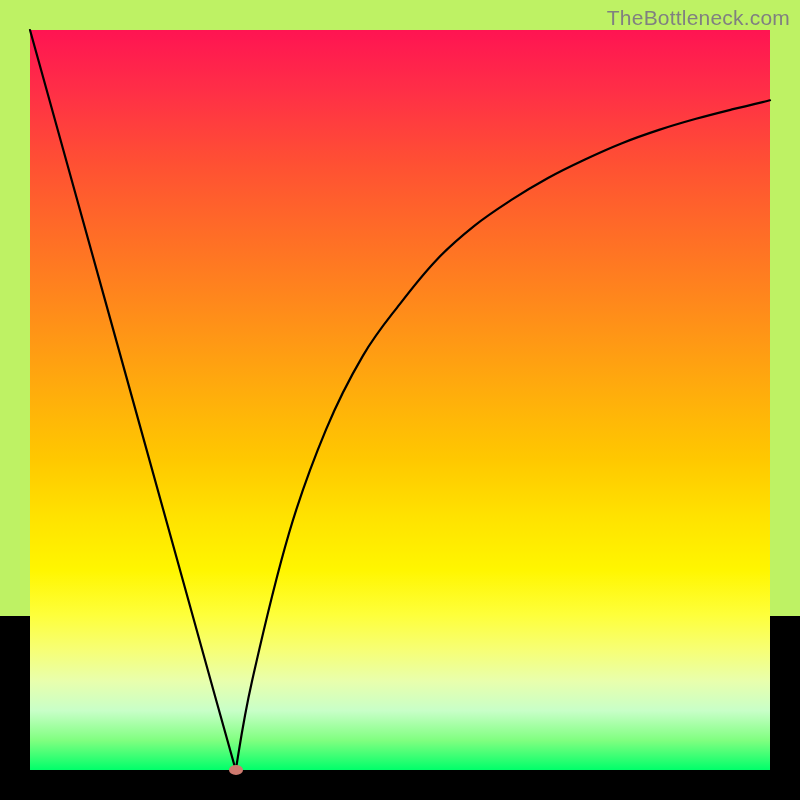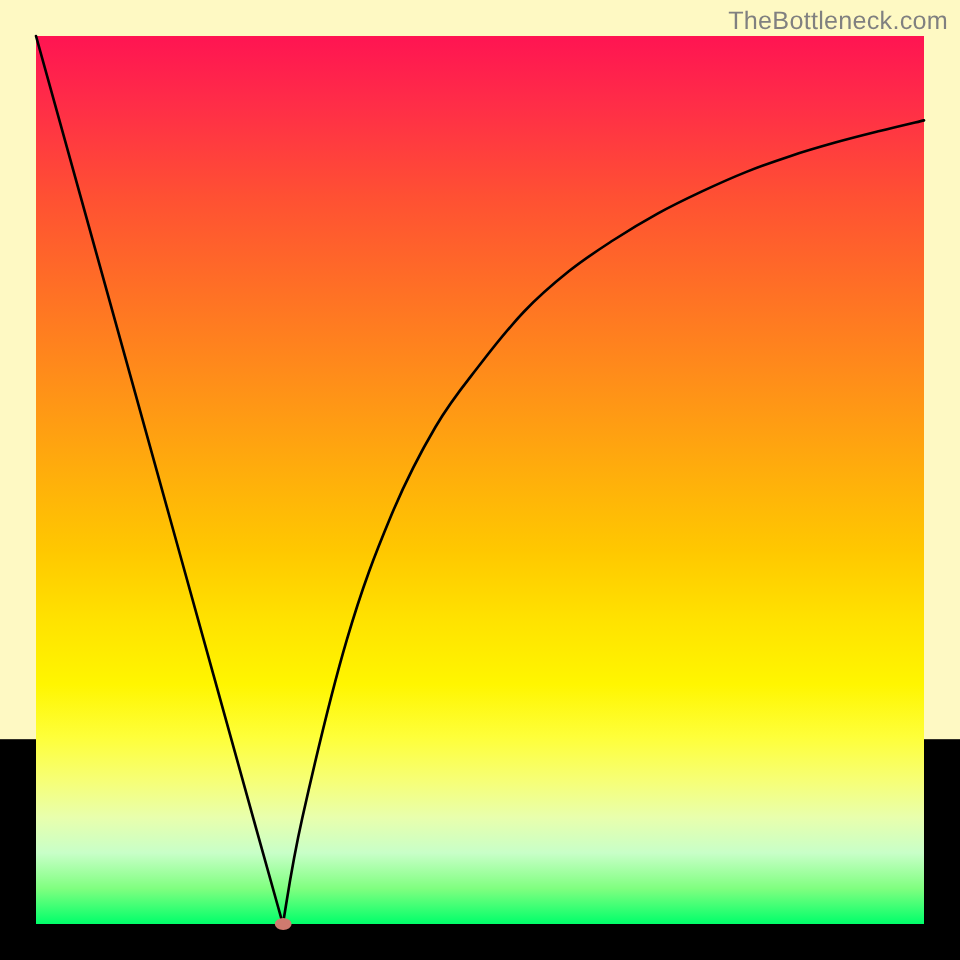--- a/index.html
+++ b/index.html
@@ -8,21 +8,21 @@
     width: 800px;
     height: 800px;
     overflow: hidden;
     background: #000;
     font-family: Arial, Helvetica, sans-serif;
   }
   .frame {
     position: relative;
     width: 800px;
     height: 616px;
-    background: #fef9c3;
+    background: #bef264;
   }
   .plot-area {
     position: absolute;
     left: 30px;
     top: 30px;
     width: 740px;
     height: 740px;
     background: linear-gradient(to bottom,
       #ff1452 0%,
       #ff2e47 8%,

